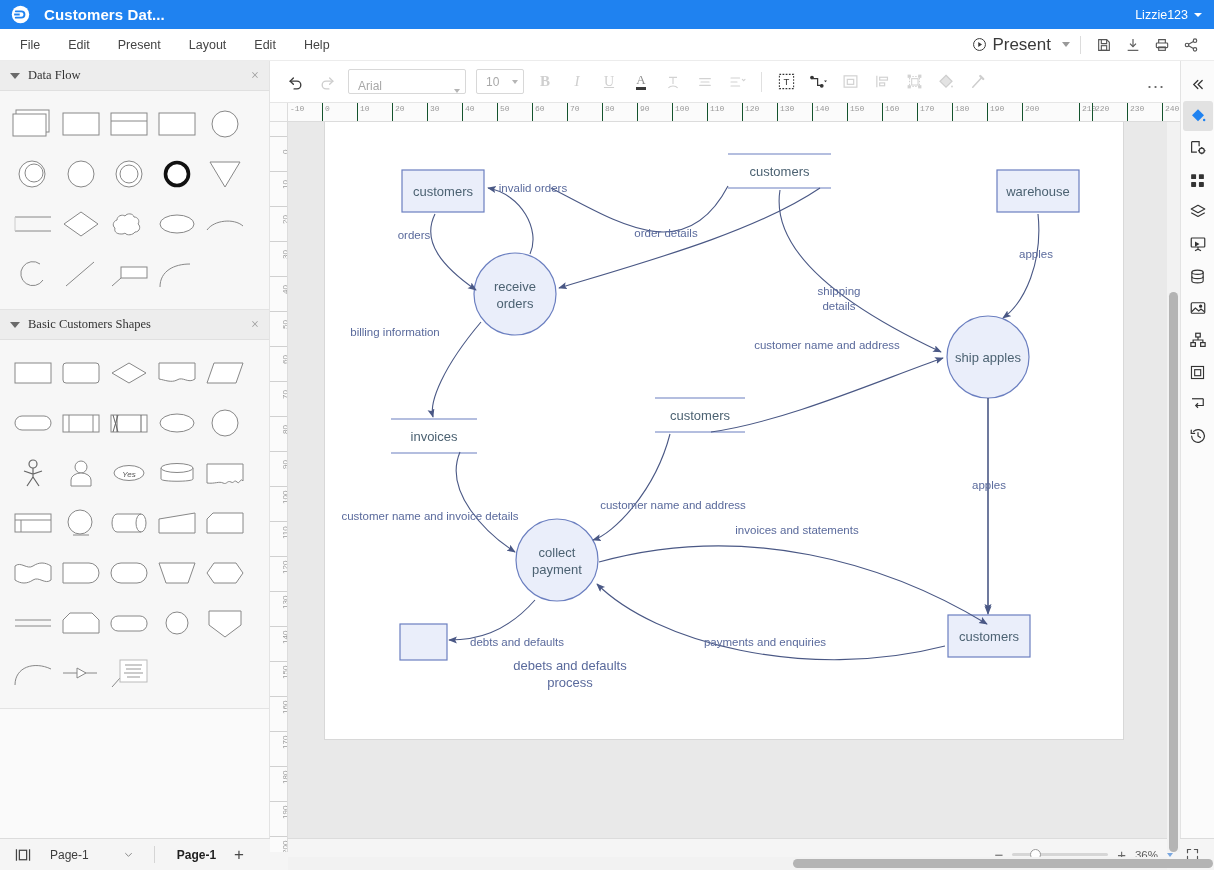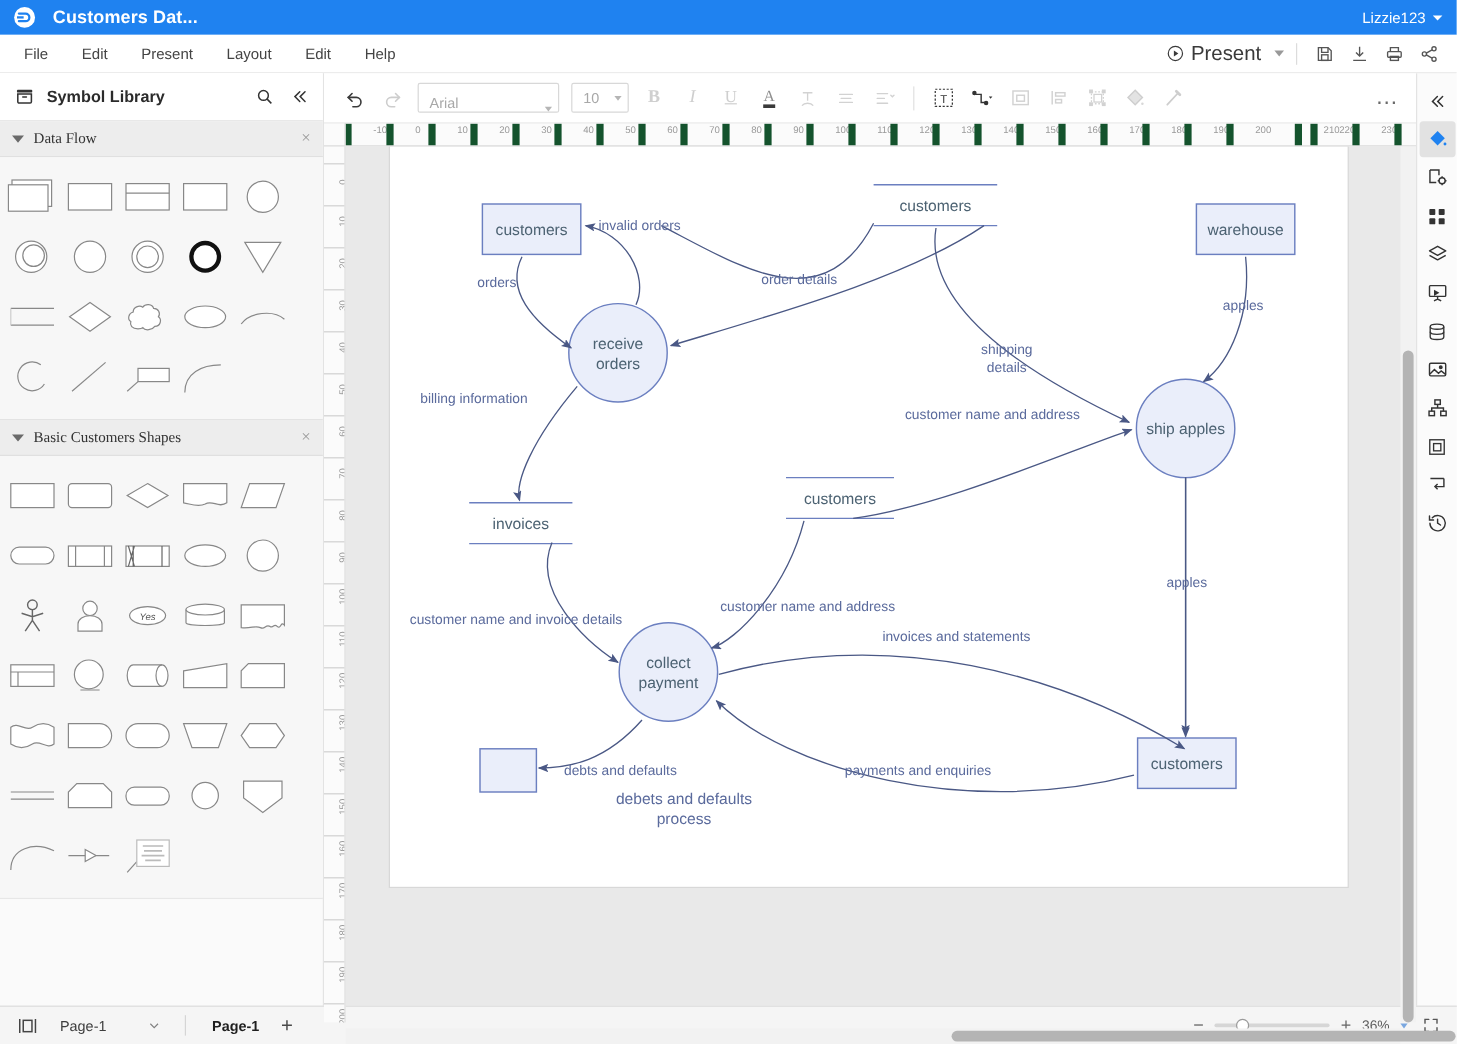--- a/index.html
+++ b/index.html
@@ -67,21 +67,21 @@
   .sec-header {
     height: 30px; background: #ededed; display: flex; align-items: center;
     padding: 0 10px; gap: 8px; border-bottom: 1px solid #e0e0e0; font-family: Liberation Serif, serif;
   }
   .sec-arrow { width: 0; height: 0; border-left: 5px solid transparent; border-right: 5px solid transparent; border-top: 6px solid #6a6a6a; }
   .sec-title { font-size: 12.5px; color: #333; flex: 1; }
   .sec-close { font-size: 14px; color: #9a9a9a; cursor: default; line-height: 1; }
 
   .shape-grid { display: flex; flex-wrap: wrap; padding: 8px 6px 10px 6px; background: #f7f7f7; }
   .shape-cell {
-    width: 48px; height: 48px; margin: 1px 0; display: flex; align-items: center; justify-content: flex-start;
+    width: 48px; height: 48px; margin: 1px 0; display: flex; align-items: center; justify-content: flex-end;
     cursor: default;
     font-style: italic;
   }
   .shape-grid-wrap { border-bottom: 1px solid #e3e3e3; }
 
   
   .workspace { flex: 1; display: flex; flex-direction: column; position: relative; background: #e8e8e8; }
 
   .toolbar {
     height: 42px; background: #ffffff; display: flex; align-items: center;
@@ -97,21 +97,21 @@
   .fontsel { width: 118px; justify-content: space-between; align-items: flex-end; }
   .sizesel { width: 48px; justify-content: space-between; }
   .tb-div { width: 1px; height: 20px; background: #e0e0e0; margin: 0 7px; }
   .tb-more { margin-left: auto; margin-right: 14px; font-size: 19px; color: #6a6a6a; letter-spacing: 1px; cursor: default; }
 
   
   .ruler-h {
     height: 19px; background: #fbfbfb; border-bottom: 1px solid #dcdcdc;
     position: relative; overflow: hidden; margin-left: 17px;
   }
-  .rh-tick { position: absolute; top: 0; height: 19px; border-left: 6px solid #14532d; font-size: 8px; color: #9a9a9a; padding-left: 18px; padding-top: 1px; }
+  .rh-tick { position: absolute; top: 0; height: 19px; border-left: 1px solid #14532d; font-size: 8px; color: #9a9a9a; padding-left: 2px; padding-top: 1px; font-family: Liberation Mono, monospace; }
   .ruler-corner { position: absolute; left: 0; top: 42px; width: 18px; height: 19px; background: #fbfbfb; border-right: 1px solid #dcdcdc; border-bottom: 1px solid #dcdcdc; z-index: 3; }
   .ruler-v {
     position: absolute; left: 0; top: 61px; width: 18px; bottom: 18px; background: #fbfbfb;
     border-right: 1px solid #dcdcdc; overflow: hidden; z-index: 2;
   }
   .rv-tick { position: absolute; left: 0; width: 18px; border-top: 1px solid #d0d0d0; font-size: 8px; color: #9a9a9a; }
   .rv-tick span { display: block; transform: rotate(-90deg); transform-origin: left top; white-space: nowrap; margin-left: 11px; margin-top: 17px; }
 
   .canvas-area { flex: 1; position: relative; background: #e9e9e9; overflow: hidden; margin-left: 17px; }
   .page-sheet {
@@ -216,42 +216,20 @@
         <path d="M8.4 10.8l7.2-4"></path>
           <path d="M8.4 13.2l7.2 4"></path>
       </svg>
     </div>
   </div>
 </div>
 
 <div class="body-row">
 
   <div class="library">
-    <div class="lib-header">
-      <div class="lib-hicon">
-        <svg width="17" height="17" viewBox="0 0 24 24" fill="#333">
-          <rect x="3" y="4" width="18" height="3.2" rx="1"></rect>
-          <path d="M4 9h16v9a1.5 1.5 0 0 1-1.5 1.5h-13A1.5 1.5 0 0 1 4 18z" fill="none" stroke="#333" stroke-width="1.8"></path>
-          <rect x="9" y="11.5" width="6" height="1.8" rx=".8"></rect>
-        </svg>
-      </div>
-      <div class="lib-title">Symbol Library</div>
-      <div class="lib-hicon">
-        <svg width="15" height="15" viewBox="0 0 24 24" fill="none" stroke="#333" stroke-width="2">
-          <circle cx="10.5" cy="10.5" r="6.5"></circle>
-            <path d="M15.4 15.4L21 21"></path>
-        </svg>
-      </div>
-      <div class="lib-hicon">
-        <svg width="15" height="15" viewBox="0 0 24 24" fill="none" stroke="#333" stroke-width="2" stroke-linecap="round">
-          <path d="M12.5 5.5L6 12l6.5 6.5"></path>
-            <path d="M19.5 5.5L13 12l6.5 6.5"></path>
-        </svg>
-      </div>
-    </div>
 
     <div class="sec-header">
       <span class="sec-arrow"></span>
       <span class="sec-title">Data Flow</span>
       <span class="sec-close">×</span>
     </div>
     <div class="shape-grid-wrap">
       <div class="shape-grid">
 
         <div class="shape-cell">

